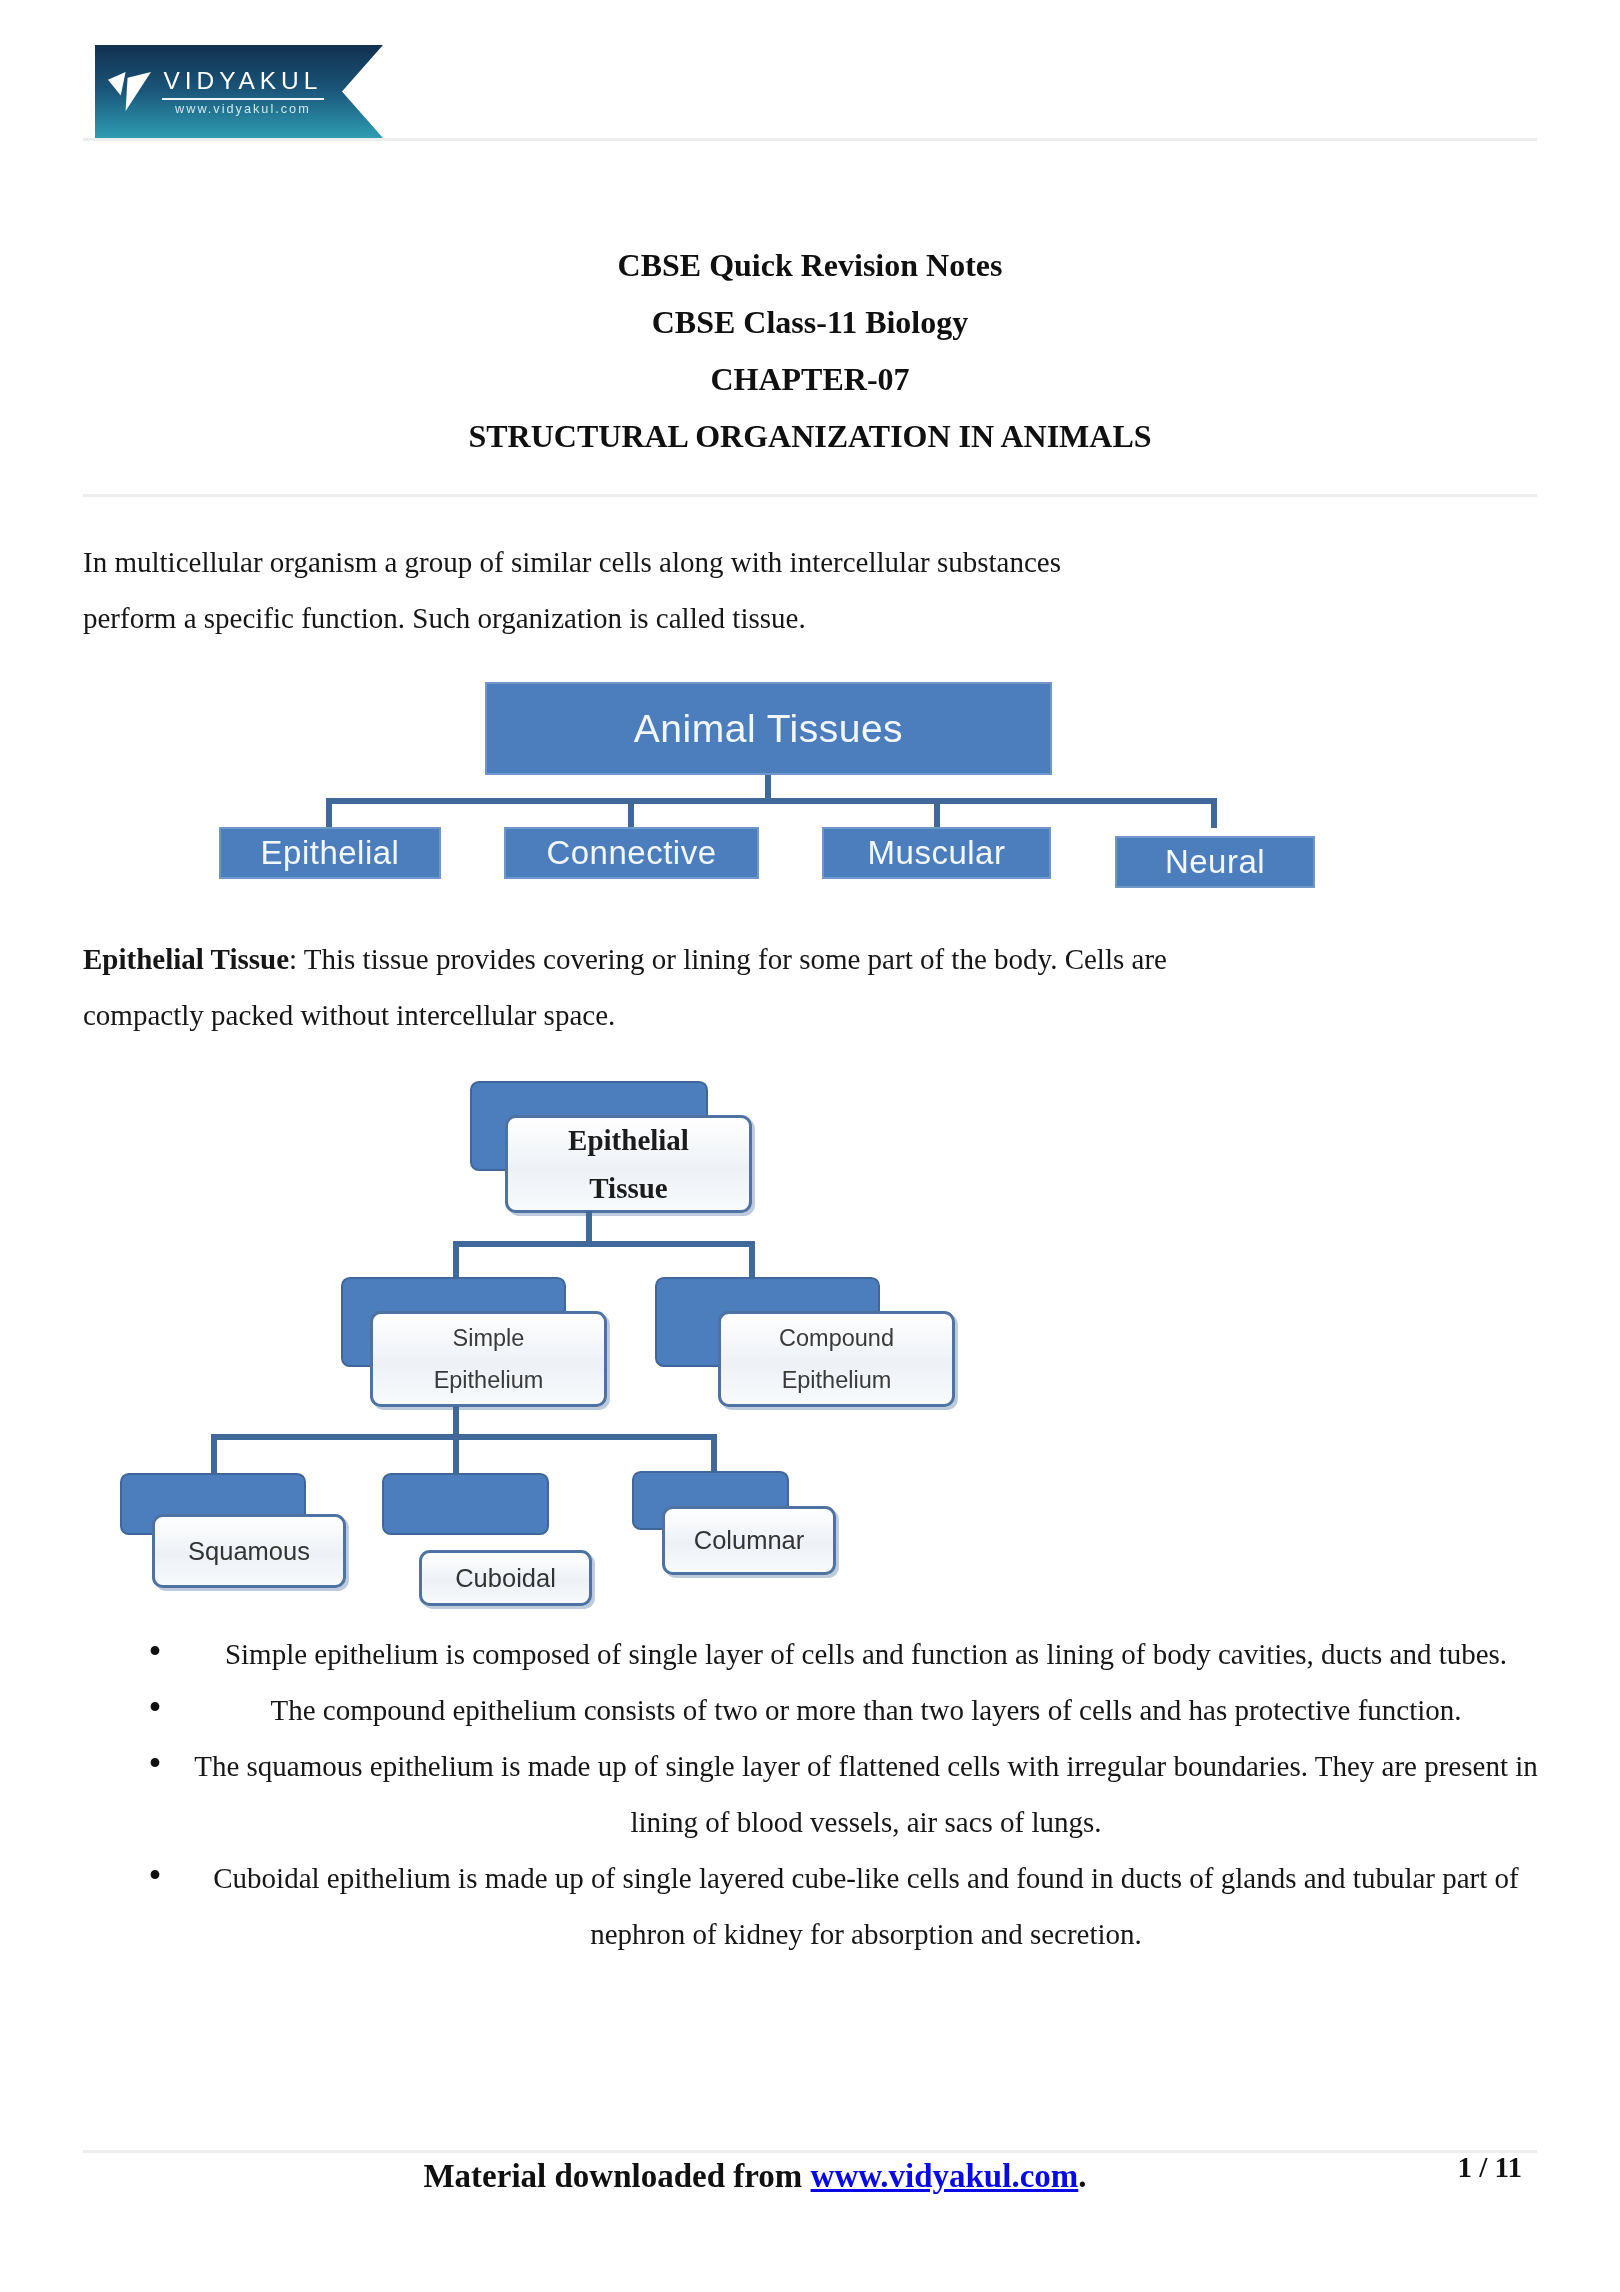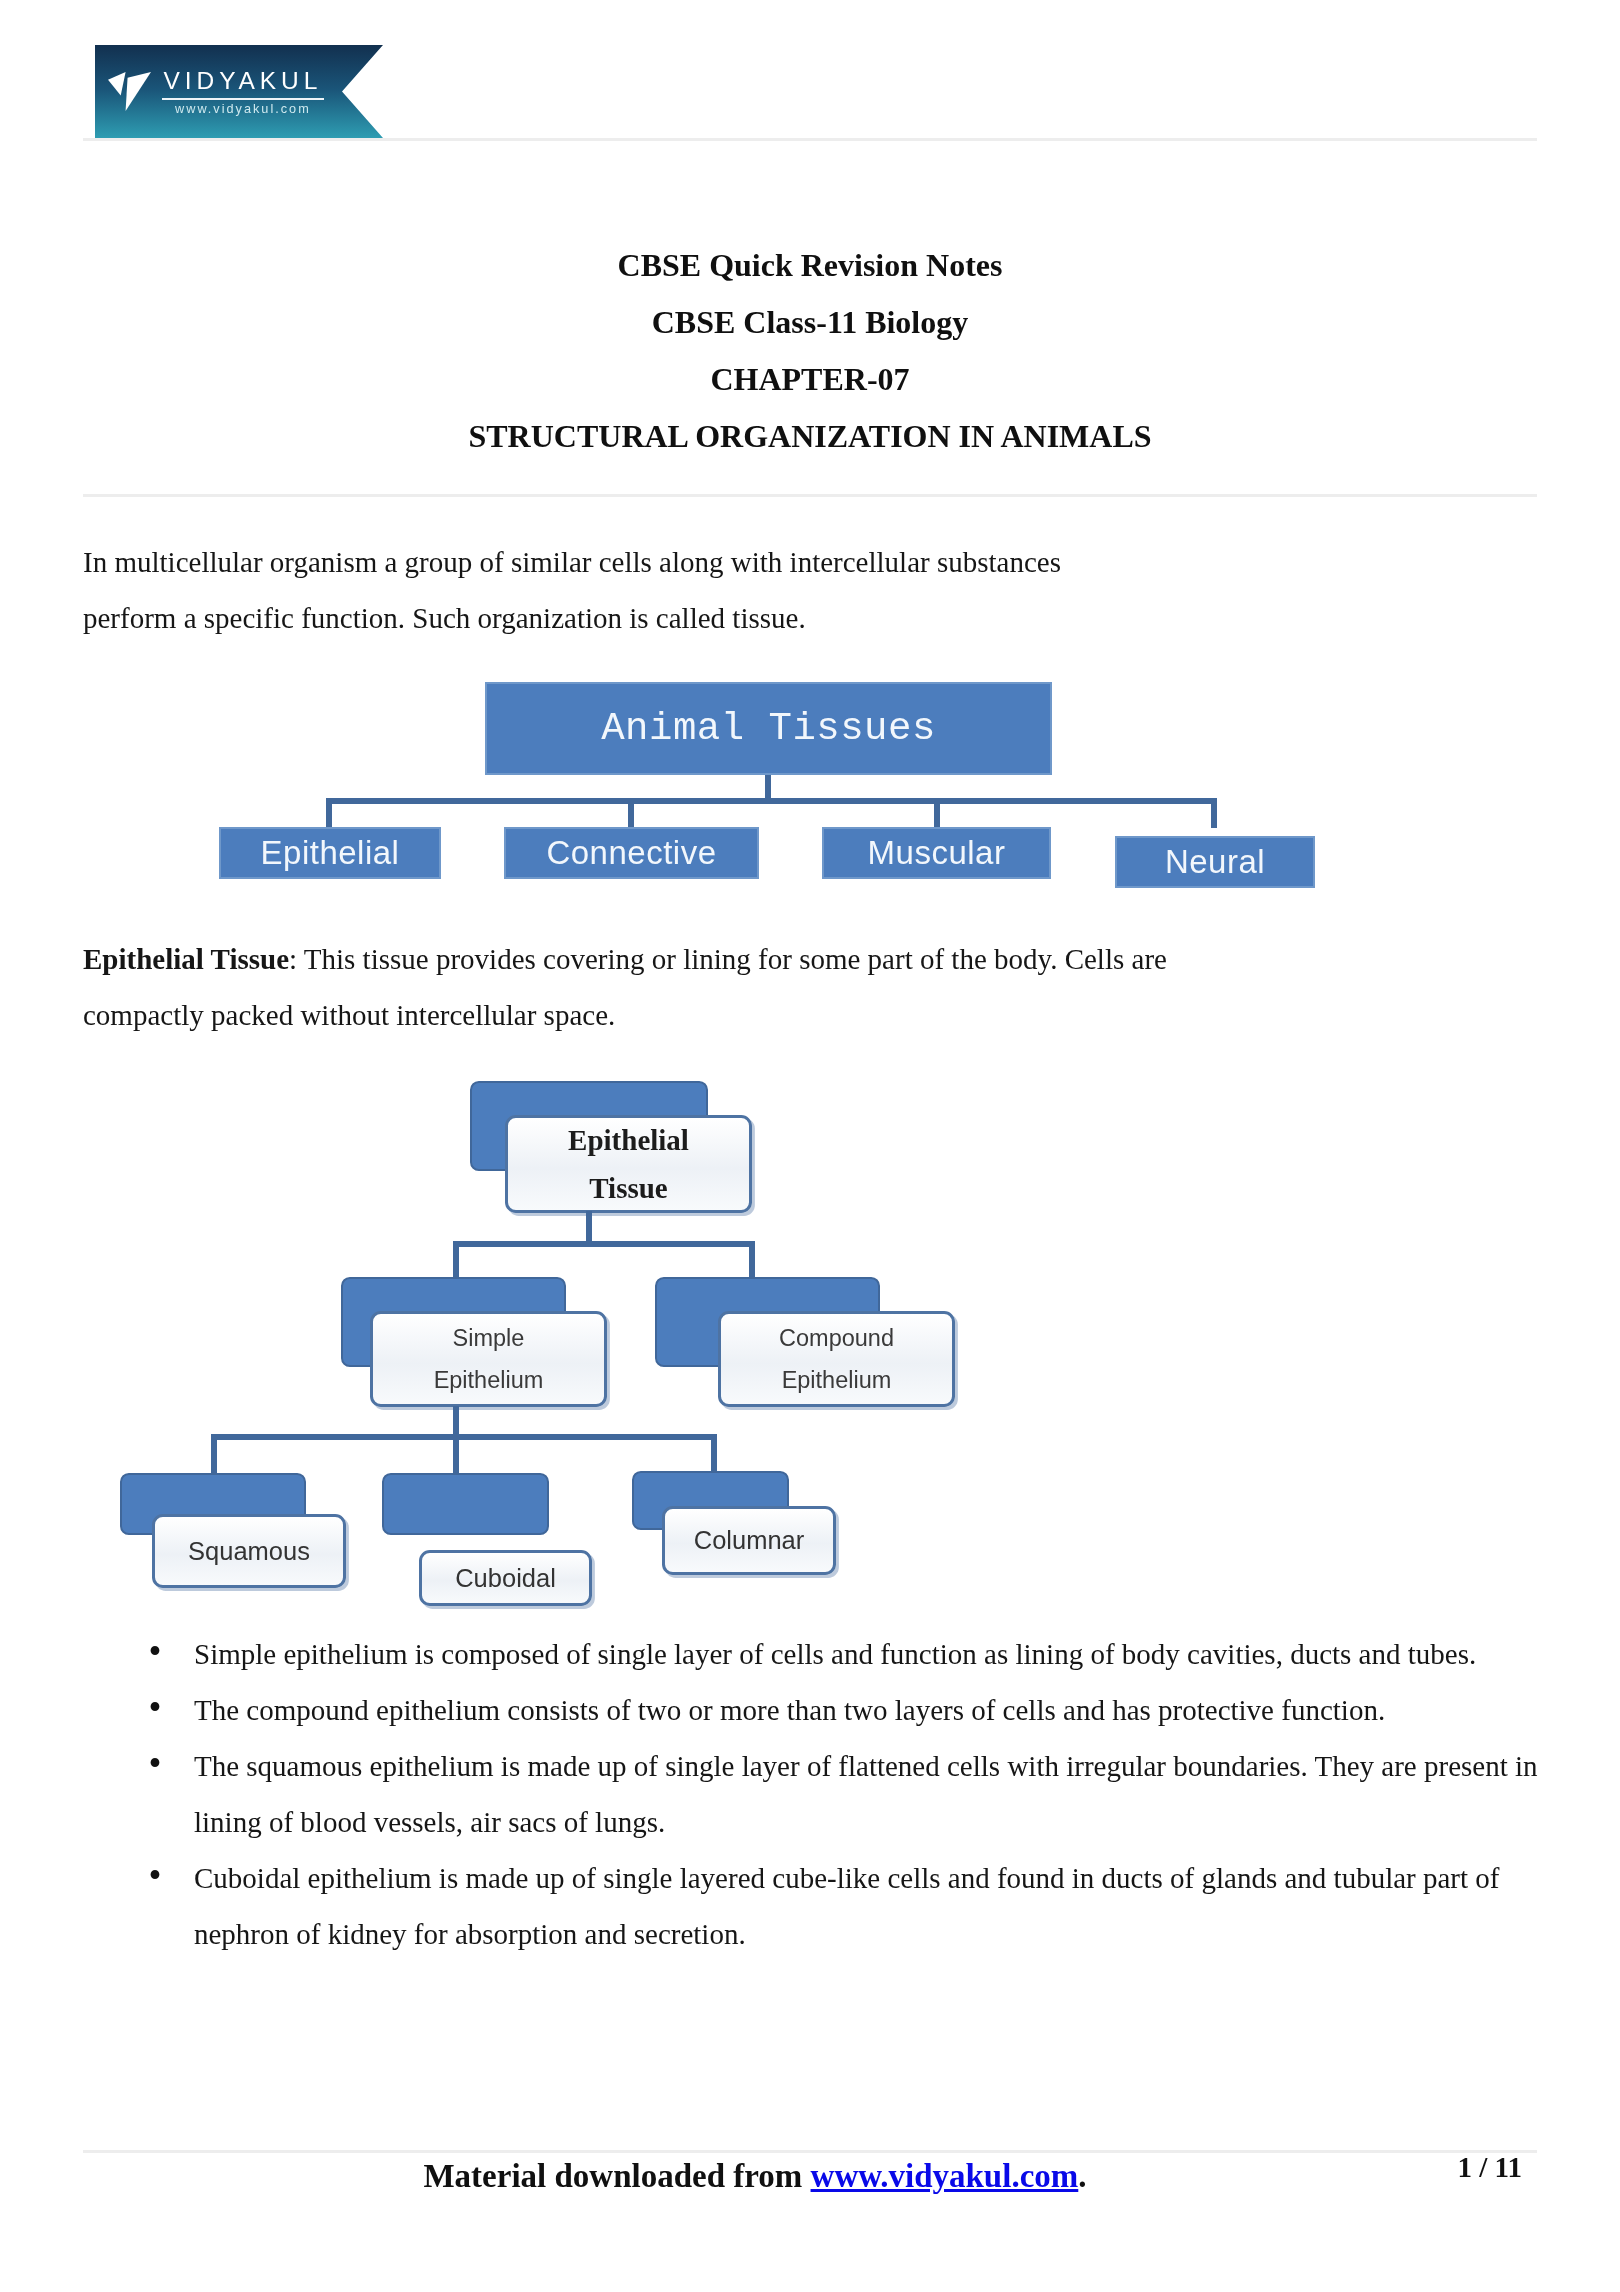--- a/index.html
+++ b/index.html
@@ -41,33 +41,33 @@
   
   .para { position: absolute; left: 83px; width: 1441px; font-size: 29px; line-height: 56px; color: #161616; }
   .para .pline { display: block; }
   .lead-bold { font-weight: 700; }
 
   
   .bullets {
     position: absolute; left: 127px; top: 1626px; width: 1411px;
     list-style: none; font-size: 29px; line-height: 56px; color: #161616;
   }
-  .bullets li { position: relative; padding-left: 67px; }
+  .bullets li { position: relative; padding-left: 67px; text-align: center; }
   .bullets li::before {
     content: "\2022";
     position: absolute; left: 21.6px; top: -2px; font-size: 37px; color: #111;
   }
 
   
   .d1-box {
     position: absolute; background: #4c7dbd; border: 2px solid #6f98ca;
     color: #f2f7fc; display: flex; align-items: center; justify-content: center;
     font-family: "Liberation Sans", sans-serif; letter-spacing: 0.5px;
   }
-  .d1-root { font-size: 39px; font-family: Liberation Mono, monospace; }
+  .d1-root { font-size: 39px; }
   .d1-child { font-size: 33px; }
   .nline { position: absolute; background: #41689b; }
 
   
   .backbox {
     position: absolute; background: #4c7dbd; border: 2px solid #40679a; border-radius: 8.8px;
   }
   .frontbox {
     position: absolute;
     background: linear-gradient(180deg, #ffffff 0%, #edf1f6 55%, #f8fafc 100%);

